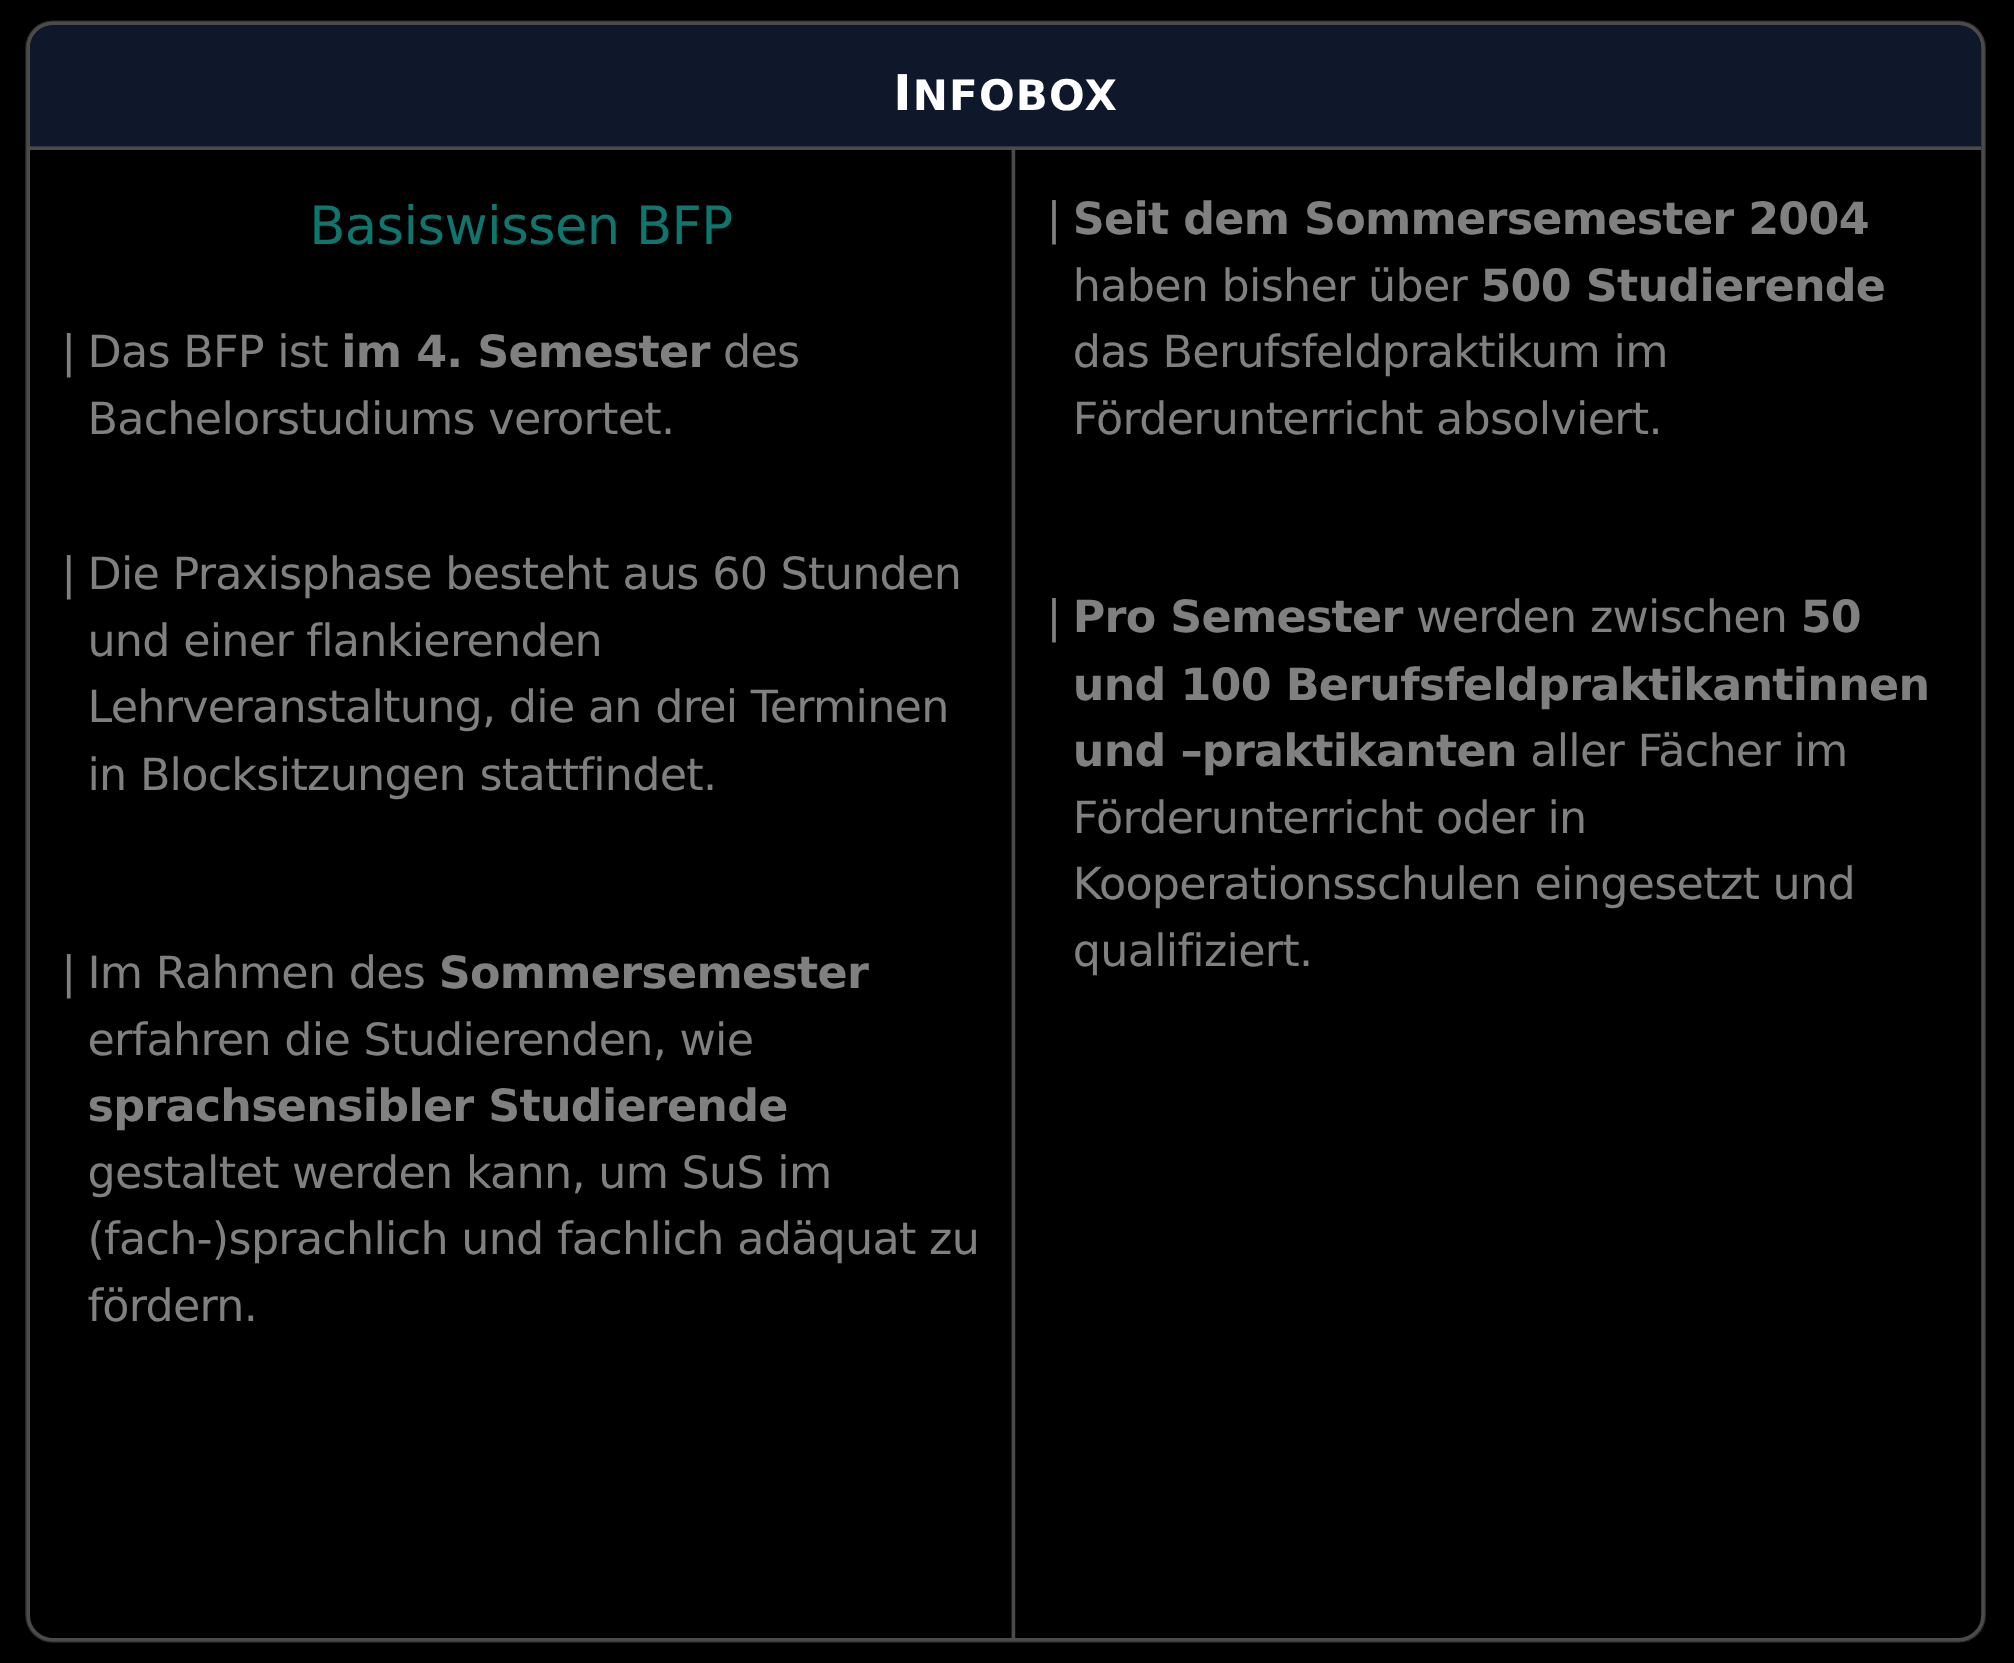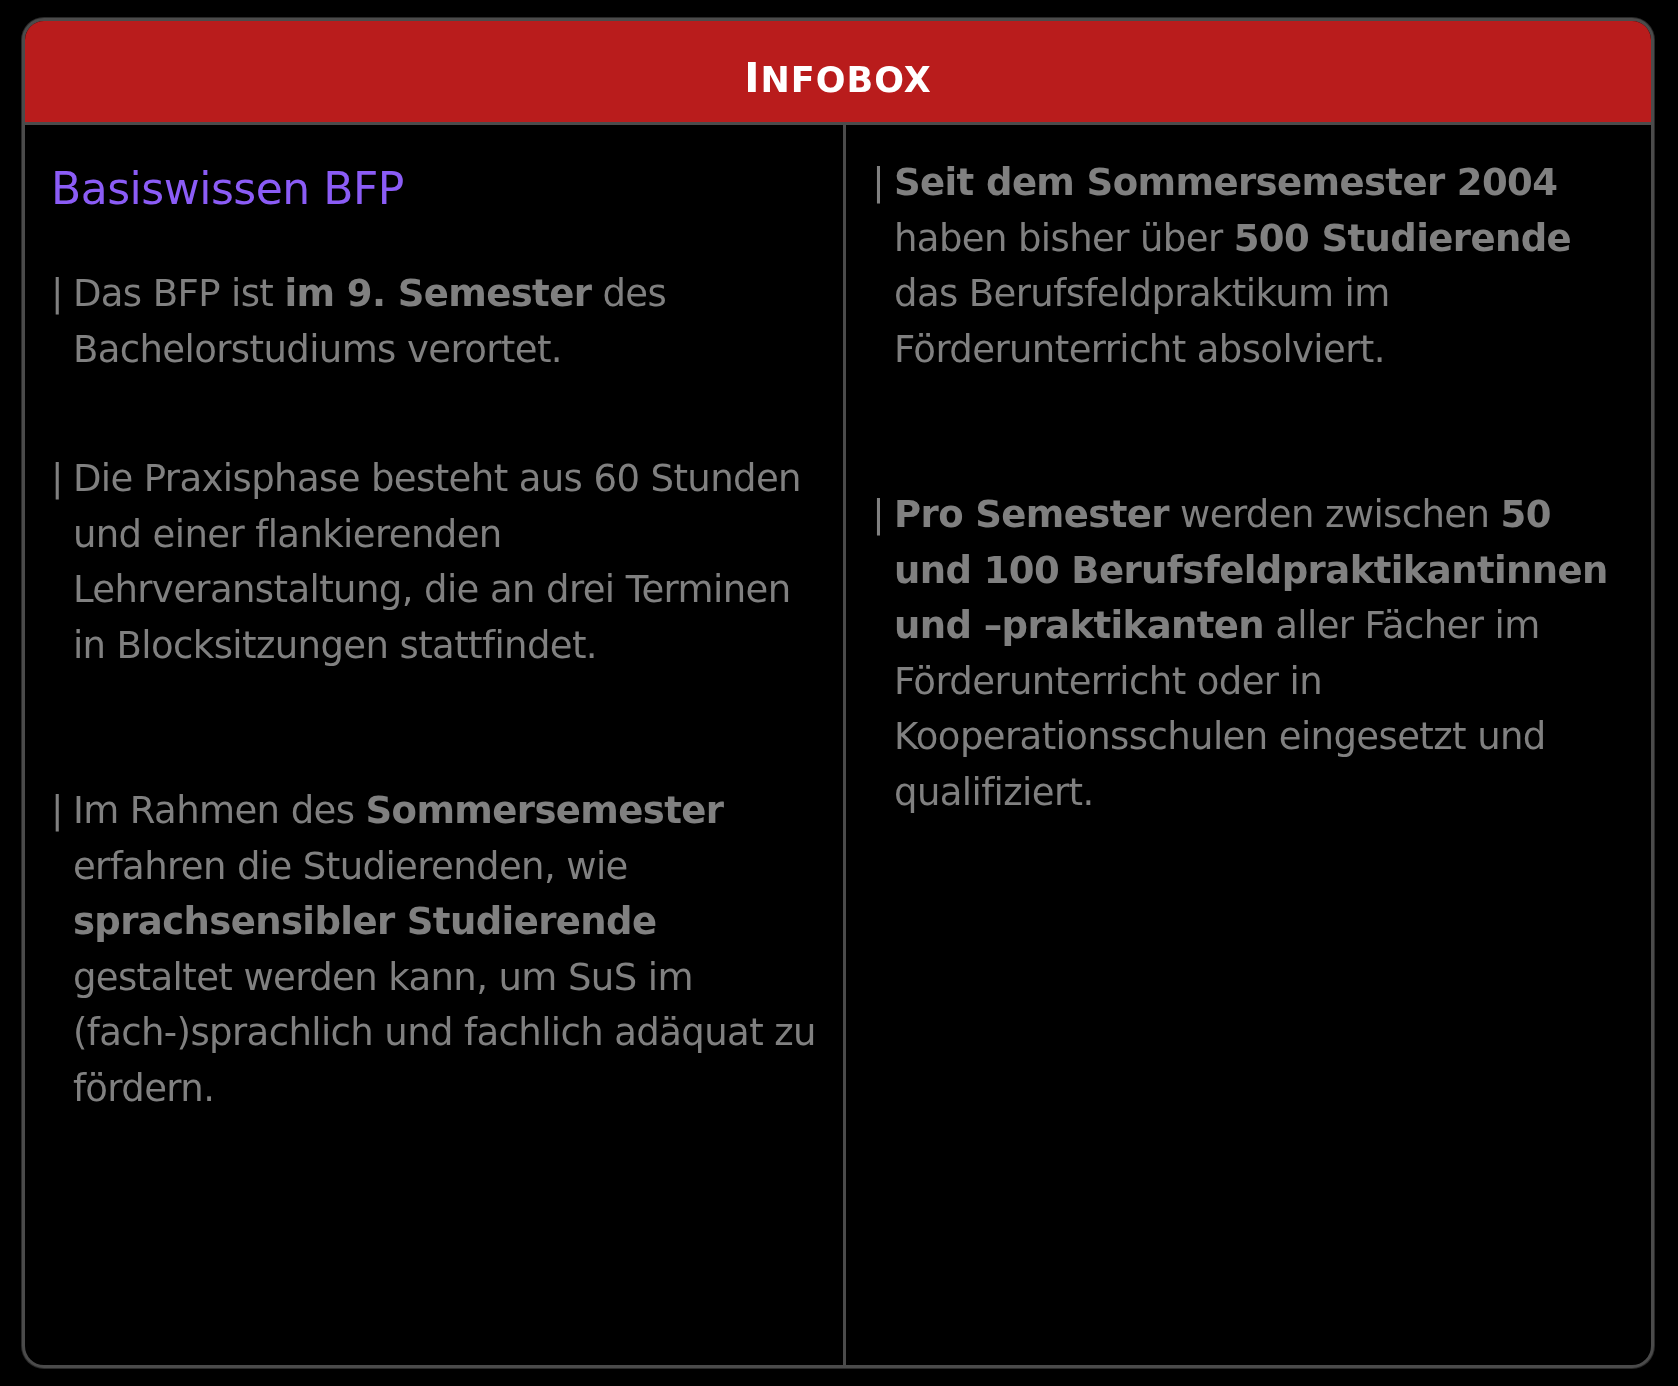--- a/index.html
+++ b/index.html
@@ -27,21 +27,21 @@
     box-shadow: 0 0 0 1px #2a2a2a;
     overflow: hidden;
   }
 
   .infobox-header {
     position: absolute;
     left: 0;
     top: 0;
     width: 100%;
     height: 104px;
-    background: #b91c1c;
+    background: #0f172a;
     border-bottom: 3px solid #4b4b4b;
     box-sizing: border-box;
     display: flex;
     align-items: center;
     justify-content: center;
   }
   .infobox-title {
     color: #ffffff;
     font-family: "DejaVu Sans", sans-serif;
     font-weight: bold;
@@ -70,24 +70,25 @@
   }
   .column-left {
     width: 50.5%;
     border-right: 3px solid #4b4b4b;
   }
   .column-right {
     width: 49.5%;
   }
 
   .column-heading {
-    color: #8b5cf6;
+    color: #0f766e;
     font-family: "DejaVu Sans", sans-serif;
     font-weight: normal;
     font-size: 44px;
+    text-align: center;
     margin: 8px 0 52px 0;
     letter-spacing: -0.5px;
   }
 
   .bullet-list {
     list-style: none;
     margin: 0;
     padding: 0;
   }
   .bullet-item {
@@ -124,21 +125,21 @@
     <div class="infobox-title">INFOBOX</div>
   </div>
 
   <div class="infobox-body">
 
     <div class="column column-left">
       <div class="column-heading">Basiswissen BFP</div>
       <ul class="bullet-list">
         <li class="bullet-item">
           <span class="bullet-marker">|</span>
-          <span class="bullet-text">Das BFP ist <b>im 9. Semester</b> des Bachelorstudiums verortet.</span>
+          <span class="bullet-text">Das BFP ist <b>im 4. Semester</b> des Bachelorstudiums verortet.</span>
         </li>
         <div class="gap-md"></div>
         <li class="bullet-item">
           <span class="bullet-marker">|</span>
           <span class="bullet-text">Die Praxisphase besteht aus 60 Stunden und einer flankierenden Lehrveranstaltung, die an drei Terminen in Blocksitzungen stattfindet.</span>
         </li>
         <div class="gap-lg"></div>
         <li class="bullet-item">
           <span class="bullet-marker">|</span>
           <span class="bullet-text">Im Rahmen des <b>Sommersemester</b> erfahren die Studierenden, wie <b>sprachsensibler Studierende</b> gestaltet werden kann, um SuS im (fach-)sprachlich und fachlich adäquat zu fördern.</span>

